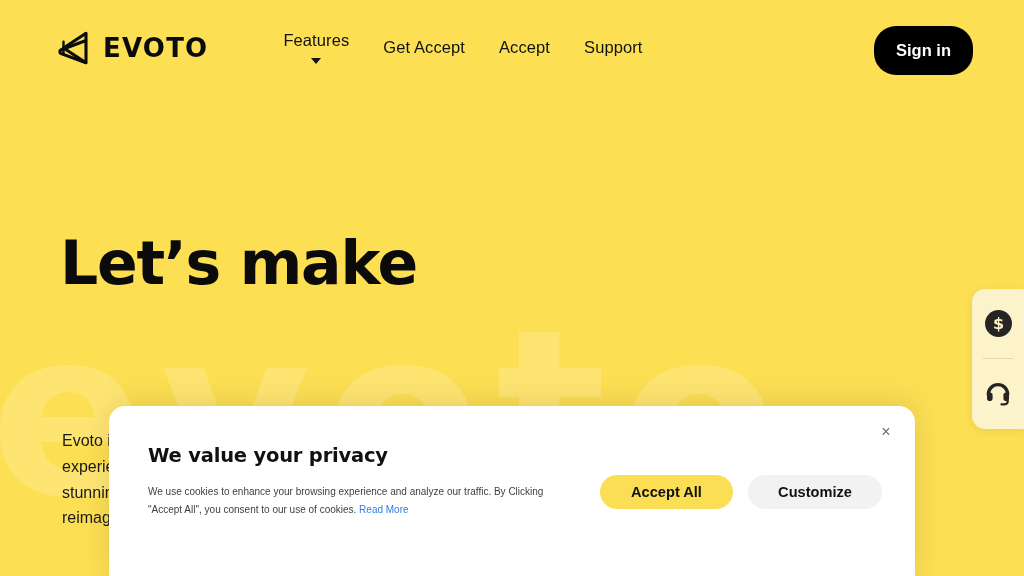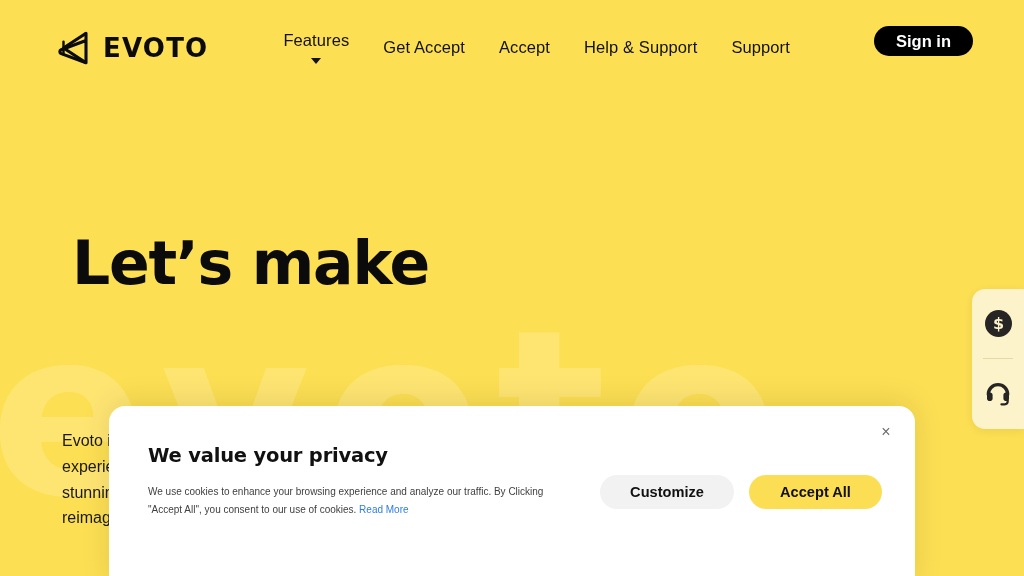--- a/index.html
+++ b/index.html
@@ -85,40 +85,40 @@
     border-left: 5px solid transparent;
     border-right: 5px solid transparent;
     border-top: 6px solid #121212;
     margin-top: 3px;
   }
 
   #signin {
     position: absolute;
     right: 51px;
     top: 26px;
-    height: 30px;
+    height: 49px;
     min-width: 94px;
     padding: 0 22px;
     border-radius: 22px;
     background: #000;
     color: #fff;
     font-size: 16.5px;
     font-weight: 700;
     display: flex;
     align-items: center;
     justify-content: center;
     cursor: pointer;
     border: none;
     font-family: "Liberation Sans", sans-serif;
   }
 
   
   #hero {
     position: absolute;
-    left: 72px;
+    left: 60px;
     top: 228px;
     z-index: 5;
   }
   .hero-line {
     font-family: "DejaVu Sans", sans-serif;
     font-weight: 800;
     font-size: 60px;
     line-height: 71px;
     letter-spacing: -1.2px;
     color: #0B0B0B;
@@ -262,23 +262,20 @@
       <span>Features</span>
       <span class="caret"></span>
     </div>
     <div class="nav-item">
       <span>Get Accept</span>
     </div>
     <div class="nav-item">
       <span>Accept</span>
     </div>
     <div class="nav-item">
-      <span>Help &amp; Support</span>
-    </div>
-    <div class="nav-item">
       <span>Support</span>
     </div>
   </div>
 
   <button id="signin">Sign in</button>
 </div>
 
 <div id="hero">
   <div class="hero-line">Let’s make</div>
 </div>
@@ -301,18 +298,18 @@
       <path d="M23.7 20.2v1.1a3 3 0 0 1-3 3h-3.3" fill="none" stroke="#262524" stroke-width="2.2" stroke-linecap="round"></path>
     </svg>
   </div>
 </div>
 
 <div id="cookie">
   <div id="cookie-title">We value your privacy</div>
   <div id="cookie-body"><span>We use cookies to enhance your browsing experience and analyze our traffic. By Clicking "Accept All", you consent to our use of cookies. </span><a id="cookie-link">Read More</a></div>
 
   <div id="cookie-actions">
+    <button class="cookie-btn" id="btn-accept">Accept All</button>
     <button class="cookie-btn" id="btn-customize">Customize</button>
-    <button class="cookie-btn" id="btn-accept">Accept All</button>
   </div>
 
   <div id="cookie-close">×</div>
 </div>
 
 </body></html>

